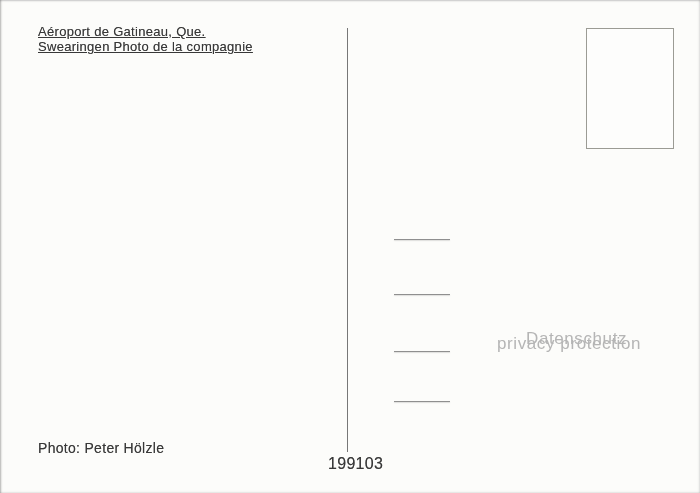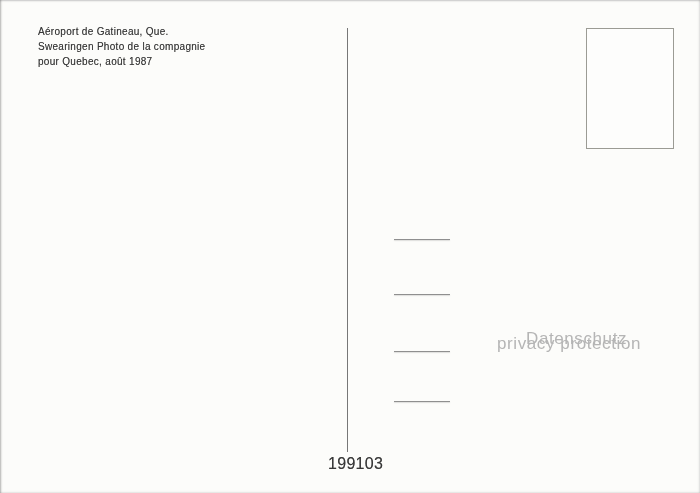--- a/index.html
+++ b/index.html
@@ -27,26 +27,27 @@
       inset 0 2px 2px -1px rgba(110, 110, 110, 0.35),
       inset -2px 0 2px -1px rgba(140, 140, 140, 0.25),
       inset 0 -2px 2px -1px rgba(150, 150, 150, 0.18);
     pointer-events: none;
     z-index: 5;
   }
   .caption {
     position: absolute;
     left: 38px;
     top: 24px;
-    font-size: 10px;
+    font-size: 13px;
     line-height: 15px;
     letter-spacing: 0.3px;
     color: var(--text, #383838);
     text-shadow: 0 0 0.5px rgba(56, 56, 56, 0.55);
     white-space: nowrap;
+    text-decoration: underline;
   }
   .divider {
     position: absolute;
     left: 347px;
     top: 28px;
     width: 1px;
     height: 424px;
     background: var(--divider, #5f5f5f);
     opacity: 0.85;
   }
@@ -100,33 +101,33 @@
   }
 </style>
 </head>
 <body>
 
 <div class="card">
 
   <div class="caption">
     <div>Aéroport de Gatineau, Que.</div>
     <div>Swearingen Photo de la compagnie</div>
-    <div>pour Quebec, août 1987</div>
   </div>
 
   <div class="divider"></div>
 
   <div class="stamp-box"></div>
 
   <div>
       <div class="address-line" style="top: 239px;"></div>
       <div class="address-line" style="top: 294px;"></div>
       <div class="address-line" style="top: 351px;"></div>
       <div class="address-line" style="top: 401px;"></div>
     </div>
 
   <div class="watermark-line wm1">privacy protection</div>
   <div class="watermark-line wm2">Datenschutz</div>
 
+  <div class="photo-credit">Photo: Peter Hölzle</div>
 
   <div class="card-number">199103</div>
 
 </div>
 
 </body></html>

